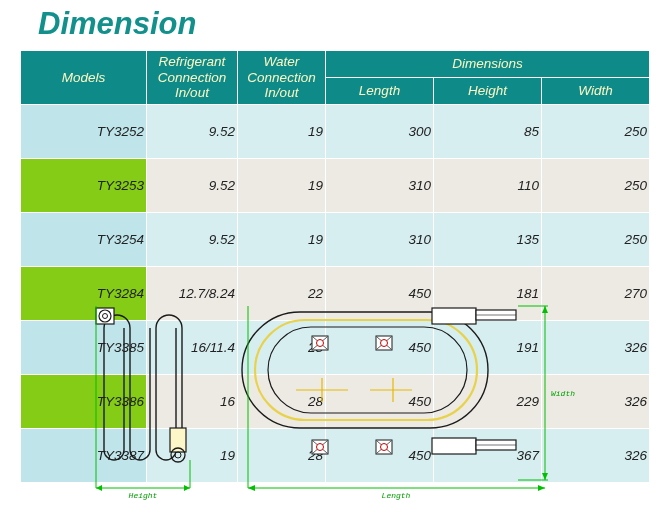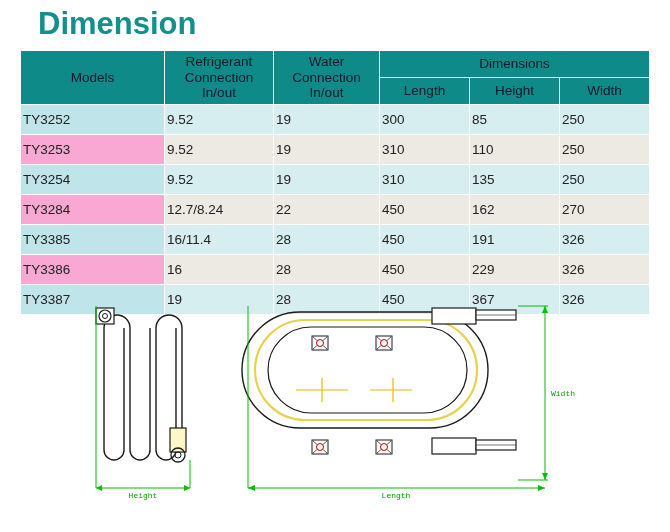--- a/index.html
+++ b/index.html
@@ -11,20 +11,21 @@
     height: 532px;
     background: #ffffff;
     font-family: "Liberation Sans", sans-serif;
     overflow: hidden;
     position: relative;
   }
   .page {
     position: relative;
     width: 558px;
     height: 532px;
+    font-style: italic;
   }
   .title {
     position: absolute;
     left: 38px;
     top: 6px;
     font-size: 31px;
     font-weight: bold;
     color: #12908c;
     letter-spacing: 0px;
     font-family: "Liberation Sans", sans-serif;
@@ -35,40 +36,40 @@
     top: 50px;
     width: 630px;
   }
   table.dim {
     border-collapse: collapse;
     width: 630px;
     table-layout: fixed;
   }
   table.dim th {
     background: #0e8a88;
-    color: #0f172a;
+    color: #fef9c3;
     font-weight: normal;
     font-size: 13.5px;
     text-align: center;
     border: 1px solid #ffffff;
-    padding: 3px 10px;
+    padding: 3px 1px;
     line-height: 1.15;
   }
   table.dim td {
-    text-align: left;
+    text-align: right;
     font-size: 13.5px;
     color: #222222;
     border: 1px solid #ffffff;
-    padding: 4px 2px;
+    padding: 16px 2px;
     height: 21px;
   }
   tr.row-odd td { background: #d7eef1; }
   tr.row-even td { background: #eceae2; }
   tr.row-odd td.col-model { background: #bfe5ea; }
-  tr.row-even td.col-model { background: #f9a8d4; }
+  tr.row-even td.col-model { background: #84cc16; }
 
   .col-model { width: 123px; }
   .col-ref { width: 88px; }
   .col-wat { width: 85px; }
   .col-len { width: 112px; }
   .col-hei { width: 104px; }
   .col-wid { width: 95px; }
 
   .diagram {
     position: absolute;
@@ -124,21 +125,21 @@
           <td>19</td>
           <td>310</td>
           <td>135</td>
           <td>250</td>
         </tr>
         <tr class="row-even">
           <td class="col-model">TY3284</td>
           <td>12.7/8.24</td>
           <td>22</td>
           <td>450</td>
-          <td>162</td>
+          <td>181</td>
           <td>270</td>
         </tr>
         <tr class="row-odd">
           <td class="col-model">TY3385</td>
           <td>16/11.4</td>
           <td>28</td>
           <td>450</td>
           <td>191</td>
           <td>326</td>
         </tr>

